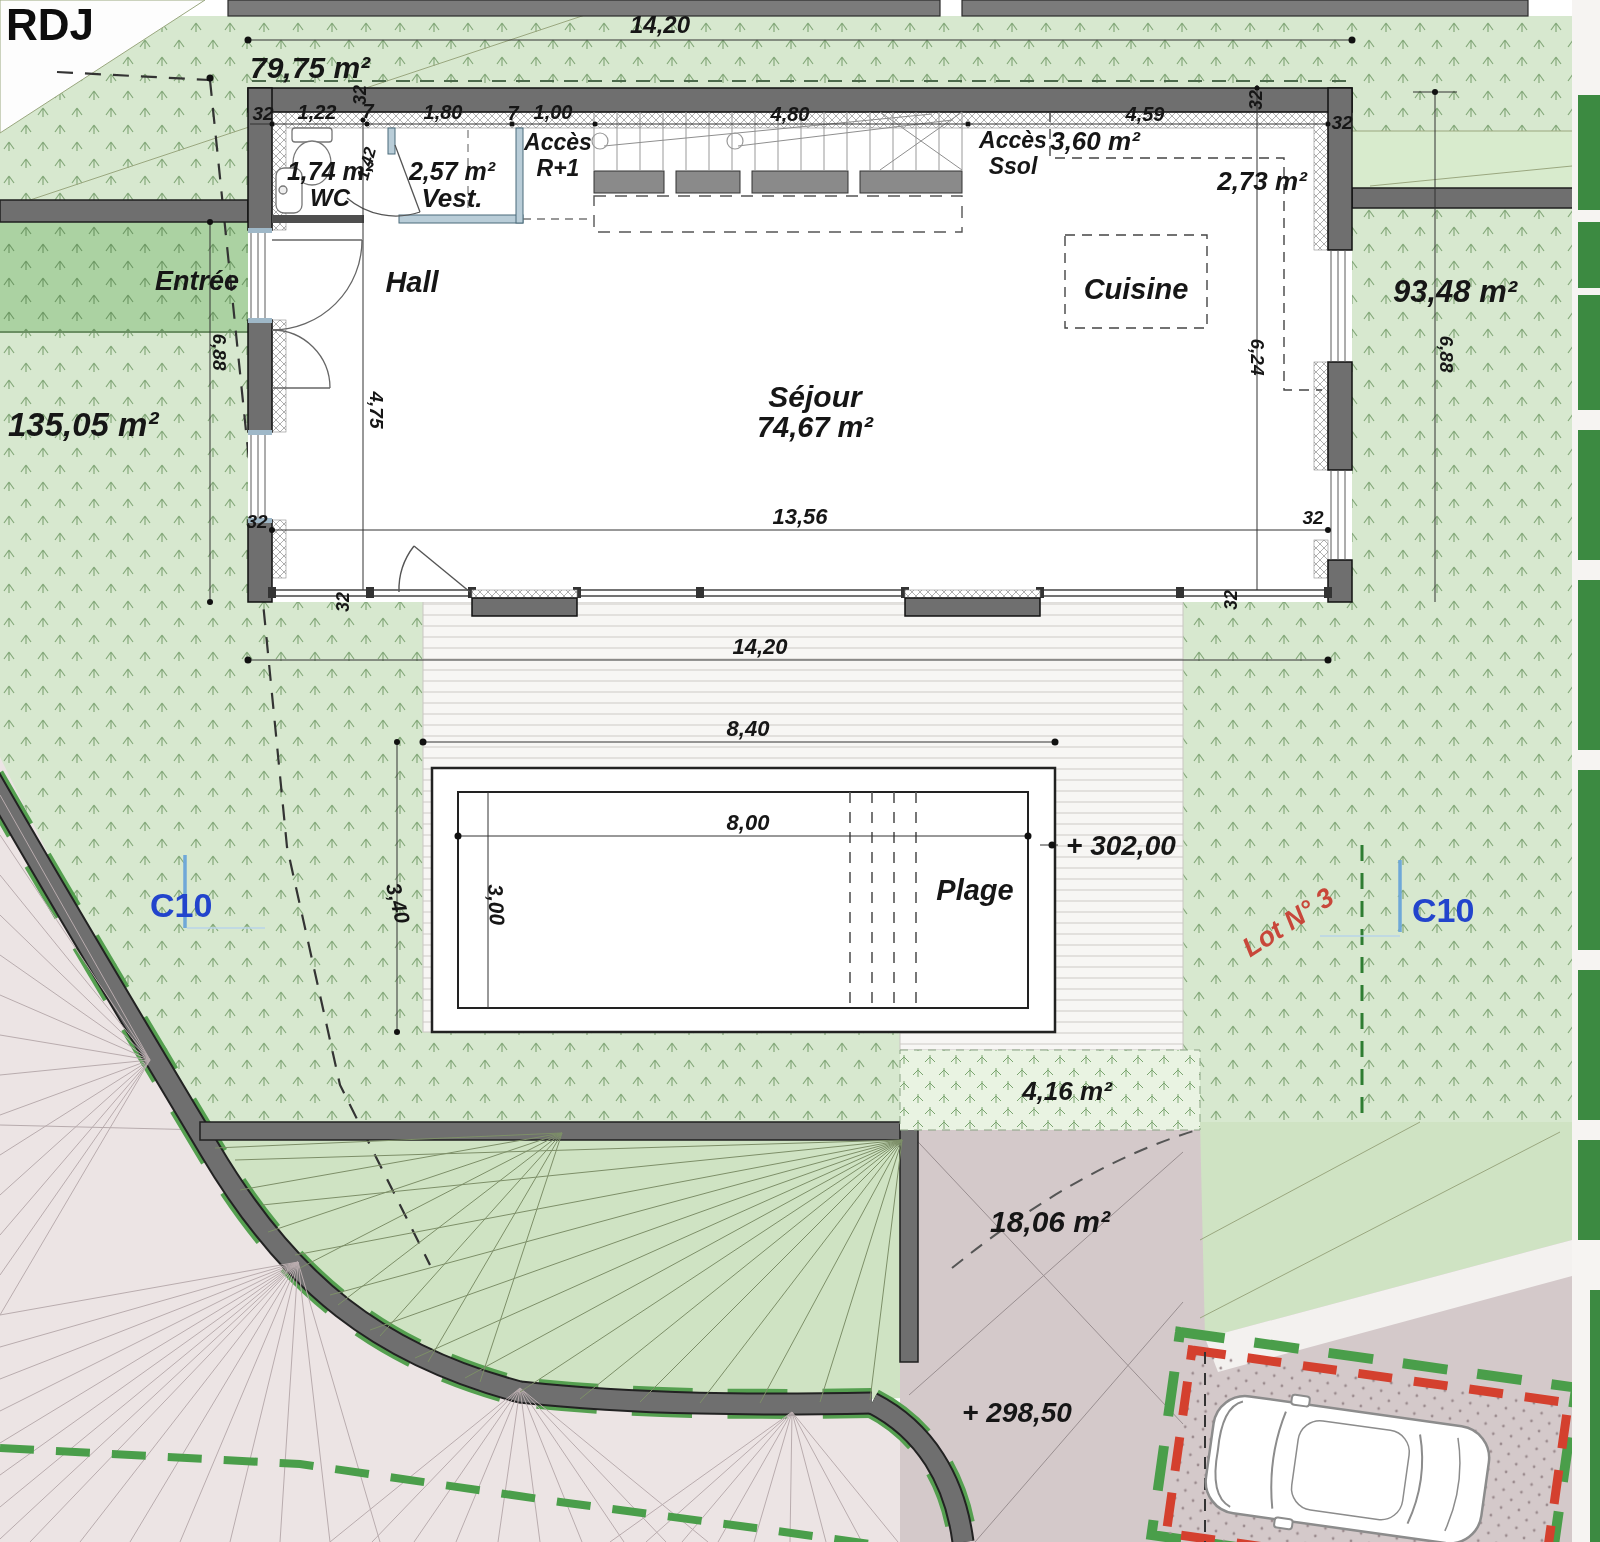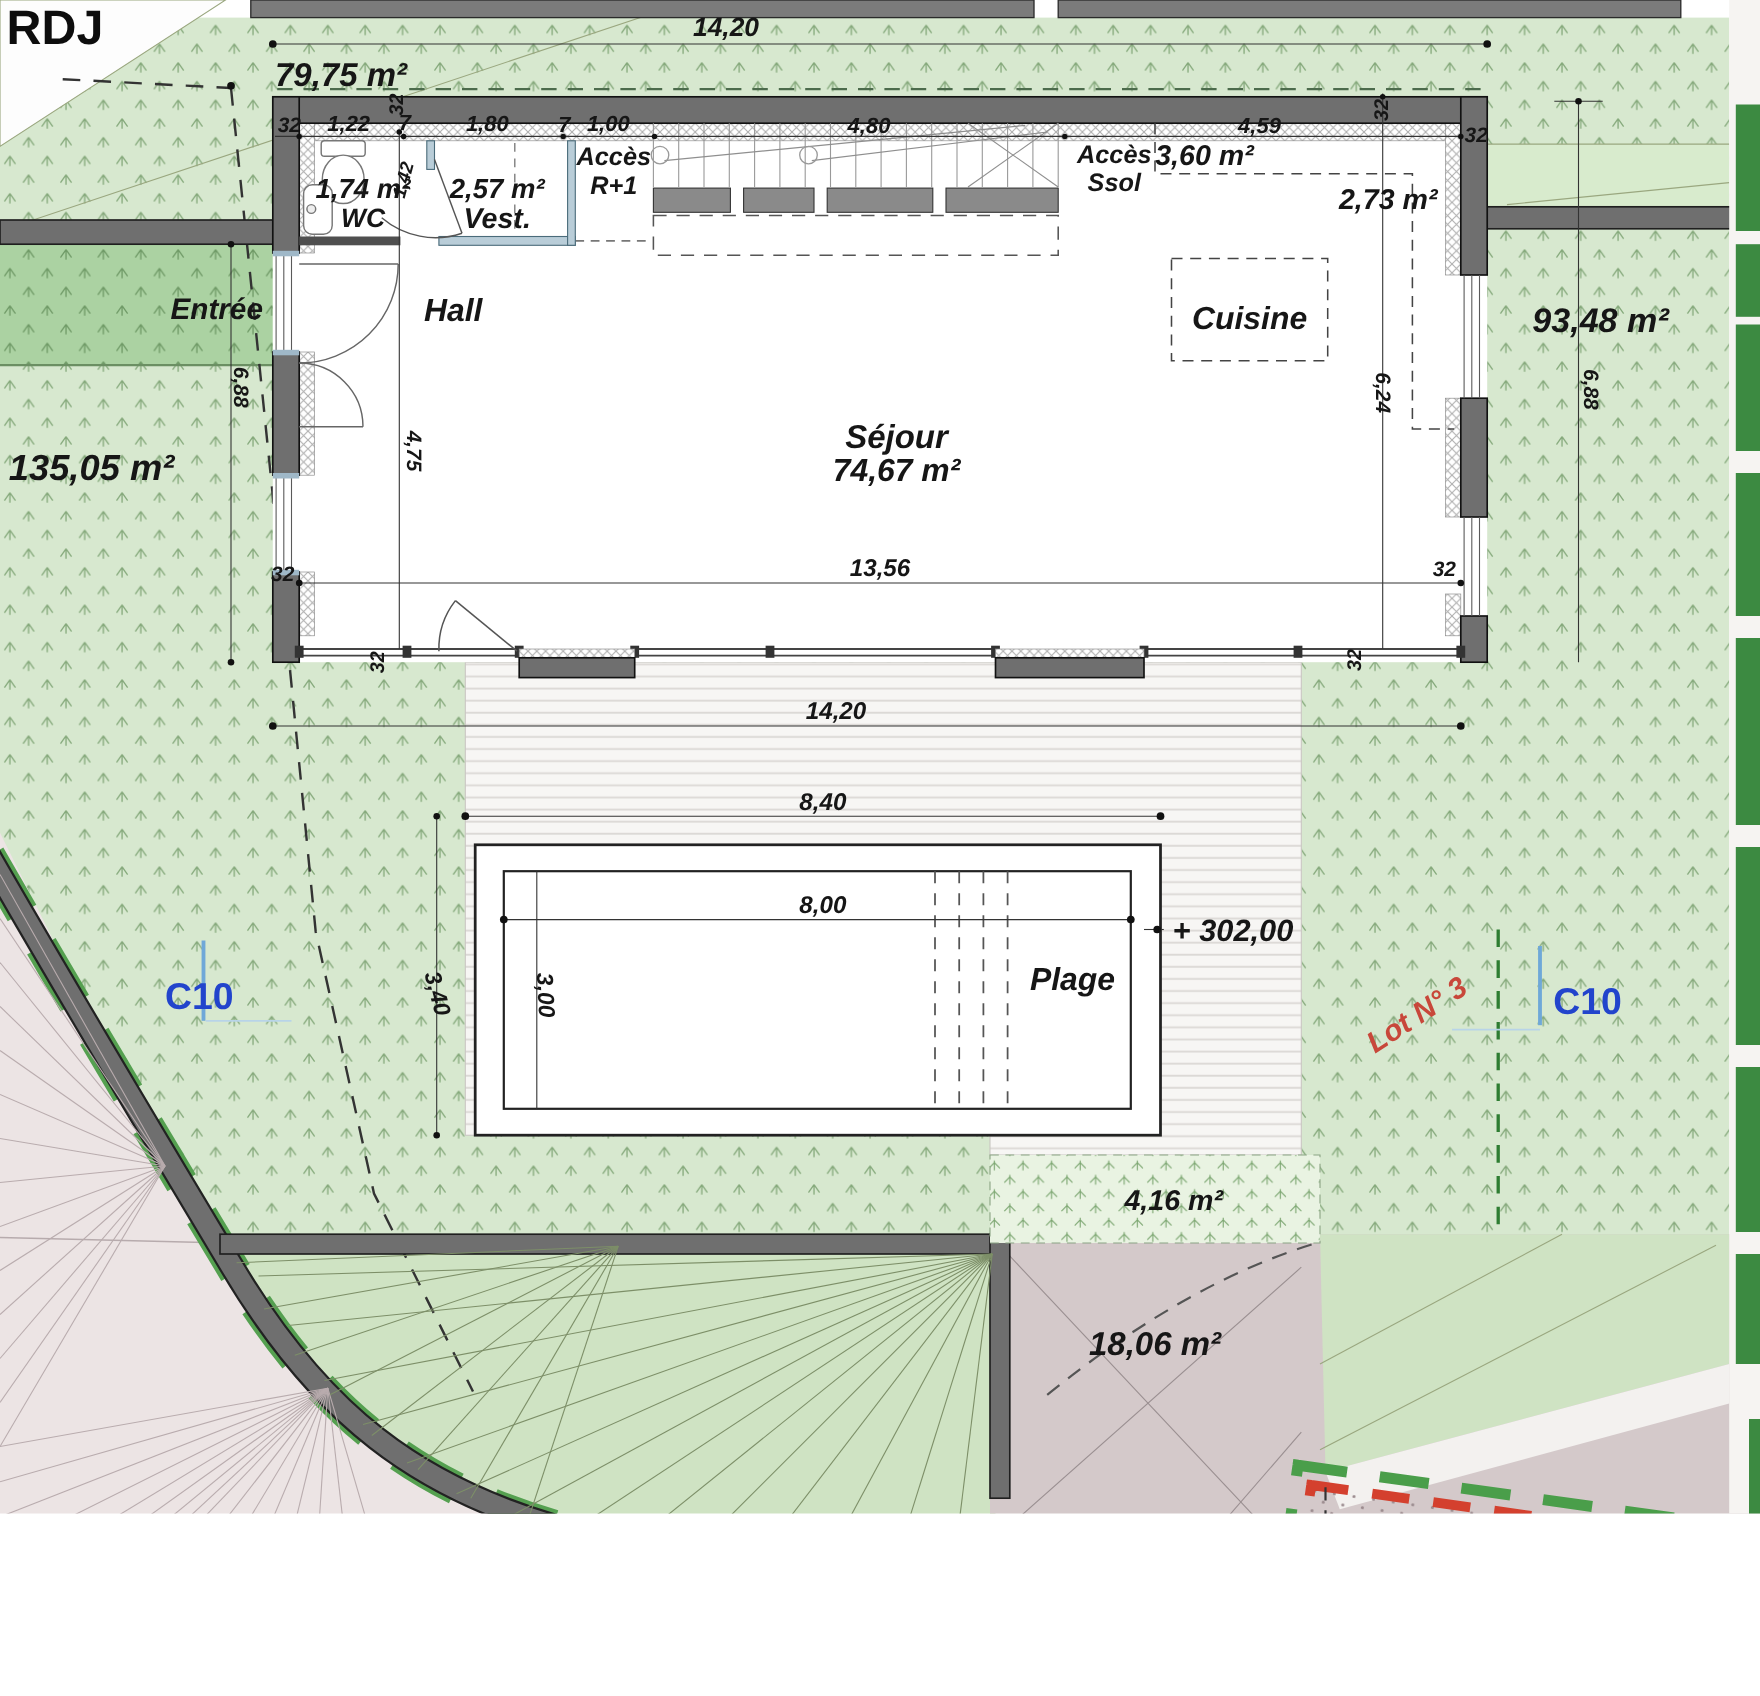--- a/index.html
+++ b/index.html
@@ -1,16 +1,16 @@
 <!DOCTYPE html>
 <html><head>
 <meta charset="utf-8">
 <style>
   html,body{margin:0;padding:0;background:#fff;}
-  #plan-wrap{width:1600px;height:1376px;position:relative;overflow:hidden;
+  #plan-wrap{width:1600px;height:1542px;position:relative;overflow:hidden;
     font-family:"Liberation Sans",sans-serif;}
   svg{display:block;}
   text{font-family:"Liberation Sans",sans-serif;}
   .t-area{font-style:italic;font-weight:bold;fill:#161616;}
   .t-dim{font-style:italic;font-weight:bold;fill:#161616;}
   .t-room{font-style:italic;font-weight:bold;fill:#161616;}
   .t-title{font-weight:800;fill:#0d0d0d;}
   .t-blue{font-weight:bold;fill:#2244cc;}
   .t-red{font-weight:bold;font-style:italic;fill:#c8473a;}
 </style>

